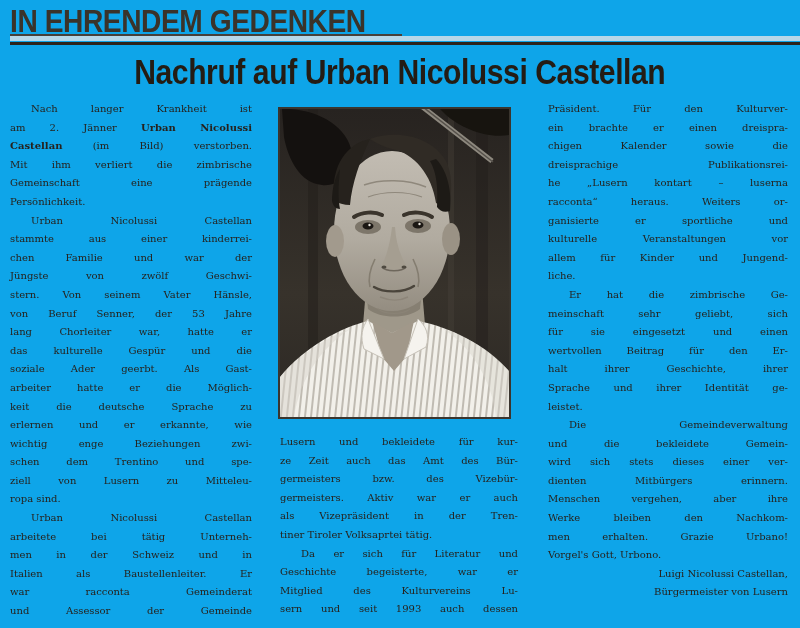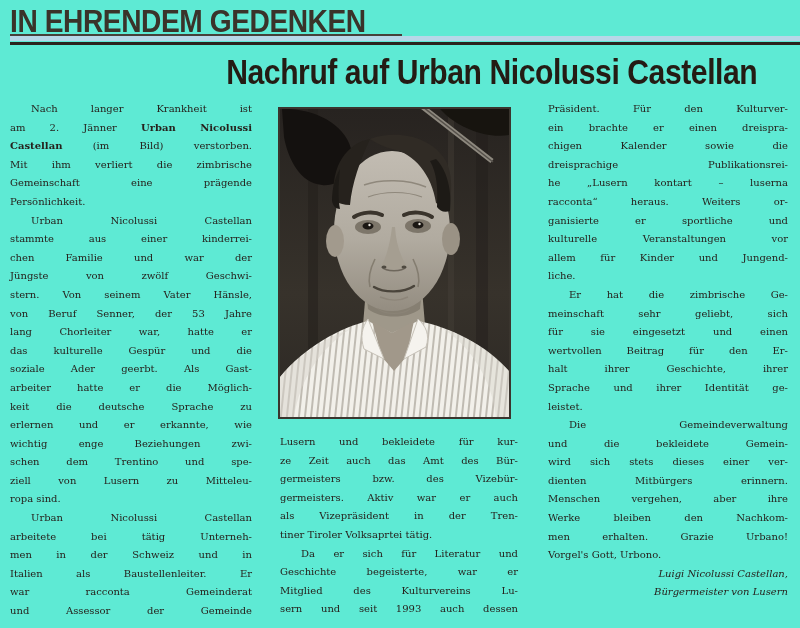--- a/index.html
+++ b/index.html
@@ -1,45 +1,45 @@
 <!DOCTYPE html>
 <html><head>
 <meta charset="utf-8">
 <style>
   html,body{margin:0;padding:0;background:#ffffff;}
   .page{
-    position:relative;width:800px;height:628px;background:#5eead4;overflow:hidden;
+    position:relative;width:800px;height:628px;background:#0ea5e9;overflow:hidden;
     font-family:"DejaVu Serif", serif;color:#26221d;
   }
   
   .kicker{position:absolute;left:10px;top:3px;white-space:nowrap;}
   .kicker span{
     display:inline-block;transform:scaleX(0.88);transform-origin:left center;
     font-family:"Liberation Sans", sans-serif;font-weight:bold;font-size:32px;
     letter-spacing:-0.5px;color:#3a332a;
   }
   .rule-thin{position:absolute;left:10px;top:34px;width:392px;height:2px;background:#47403a;}
   .rule-blue{position:absolute;left:10px;right:0;top:36px;height:5px;background:#b7d7e8;}
   .rule-dark{position:absolute;left:10px;right:0;top:42px;height:3px;background:#2b241d;}
   
-  .headline{position:absolute;left:0;right:0;top:52px;text-align:right;white-space:nowrap;}
+  .headline{position:absolute;left:0;right:0;top:52px;text-align:center;white-space:nowrap;}
   .headline span{
     display:inline-block;transform:scaleX(0.86);transform-origin:center;
     font-family:"Liberation Sans", sans-serif;font-weight:bold;font-size:35px;
     letter-spacing:-0.5px;color:#241c14;
   }
   
   .col{position:absolute;font-size:10px;line-height:18.6px;}
   .col-1{left:10px;top:100px;width:242px;}
   .col-2{left:280px;top:433px;width:238px;}
   .col-3{left:548px;top:100px;width:240px;}
   .ln{height:18.6px;text-align:justify;text-align-last:justify;}
   .ln-first{text-indent:21px;}
   .ln-last{text-align-last:left;}
-  .ln-right{text-align:right;text-align-last:right;font-style:italic;}
+  .ln-right{text-align:right;text-align-last:right;}
   .ln b{font-weight:bold;}
   
   .photo{
     position:absolute;left:278px;top:107px;width:233px;height:312px;
     border:2px solid #3a352e;box-sizing:border-box;background:#2f2b26;
   }
   .photo svg{display:block;width:229px;height:308px;}
 </style>
 </head>
 <body>

